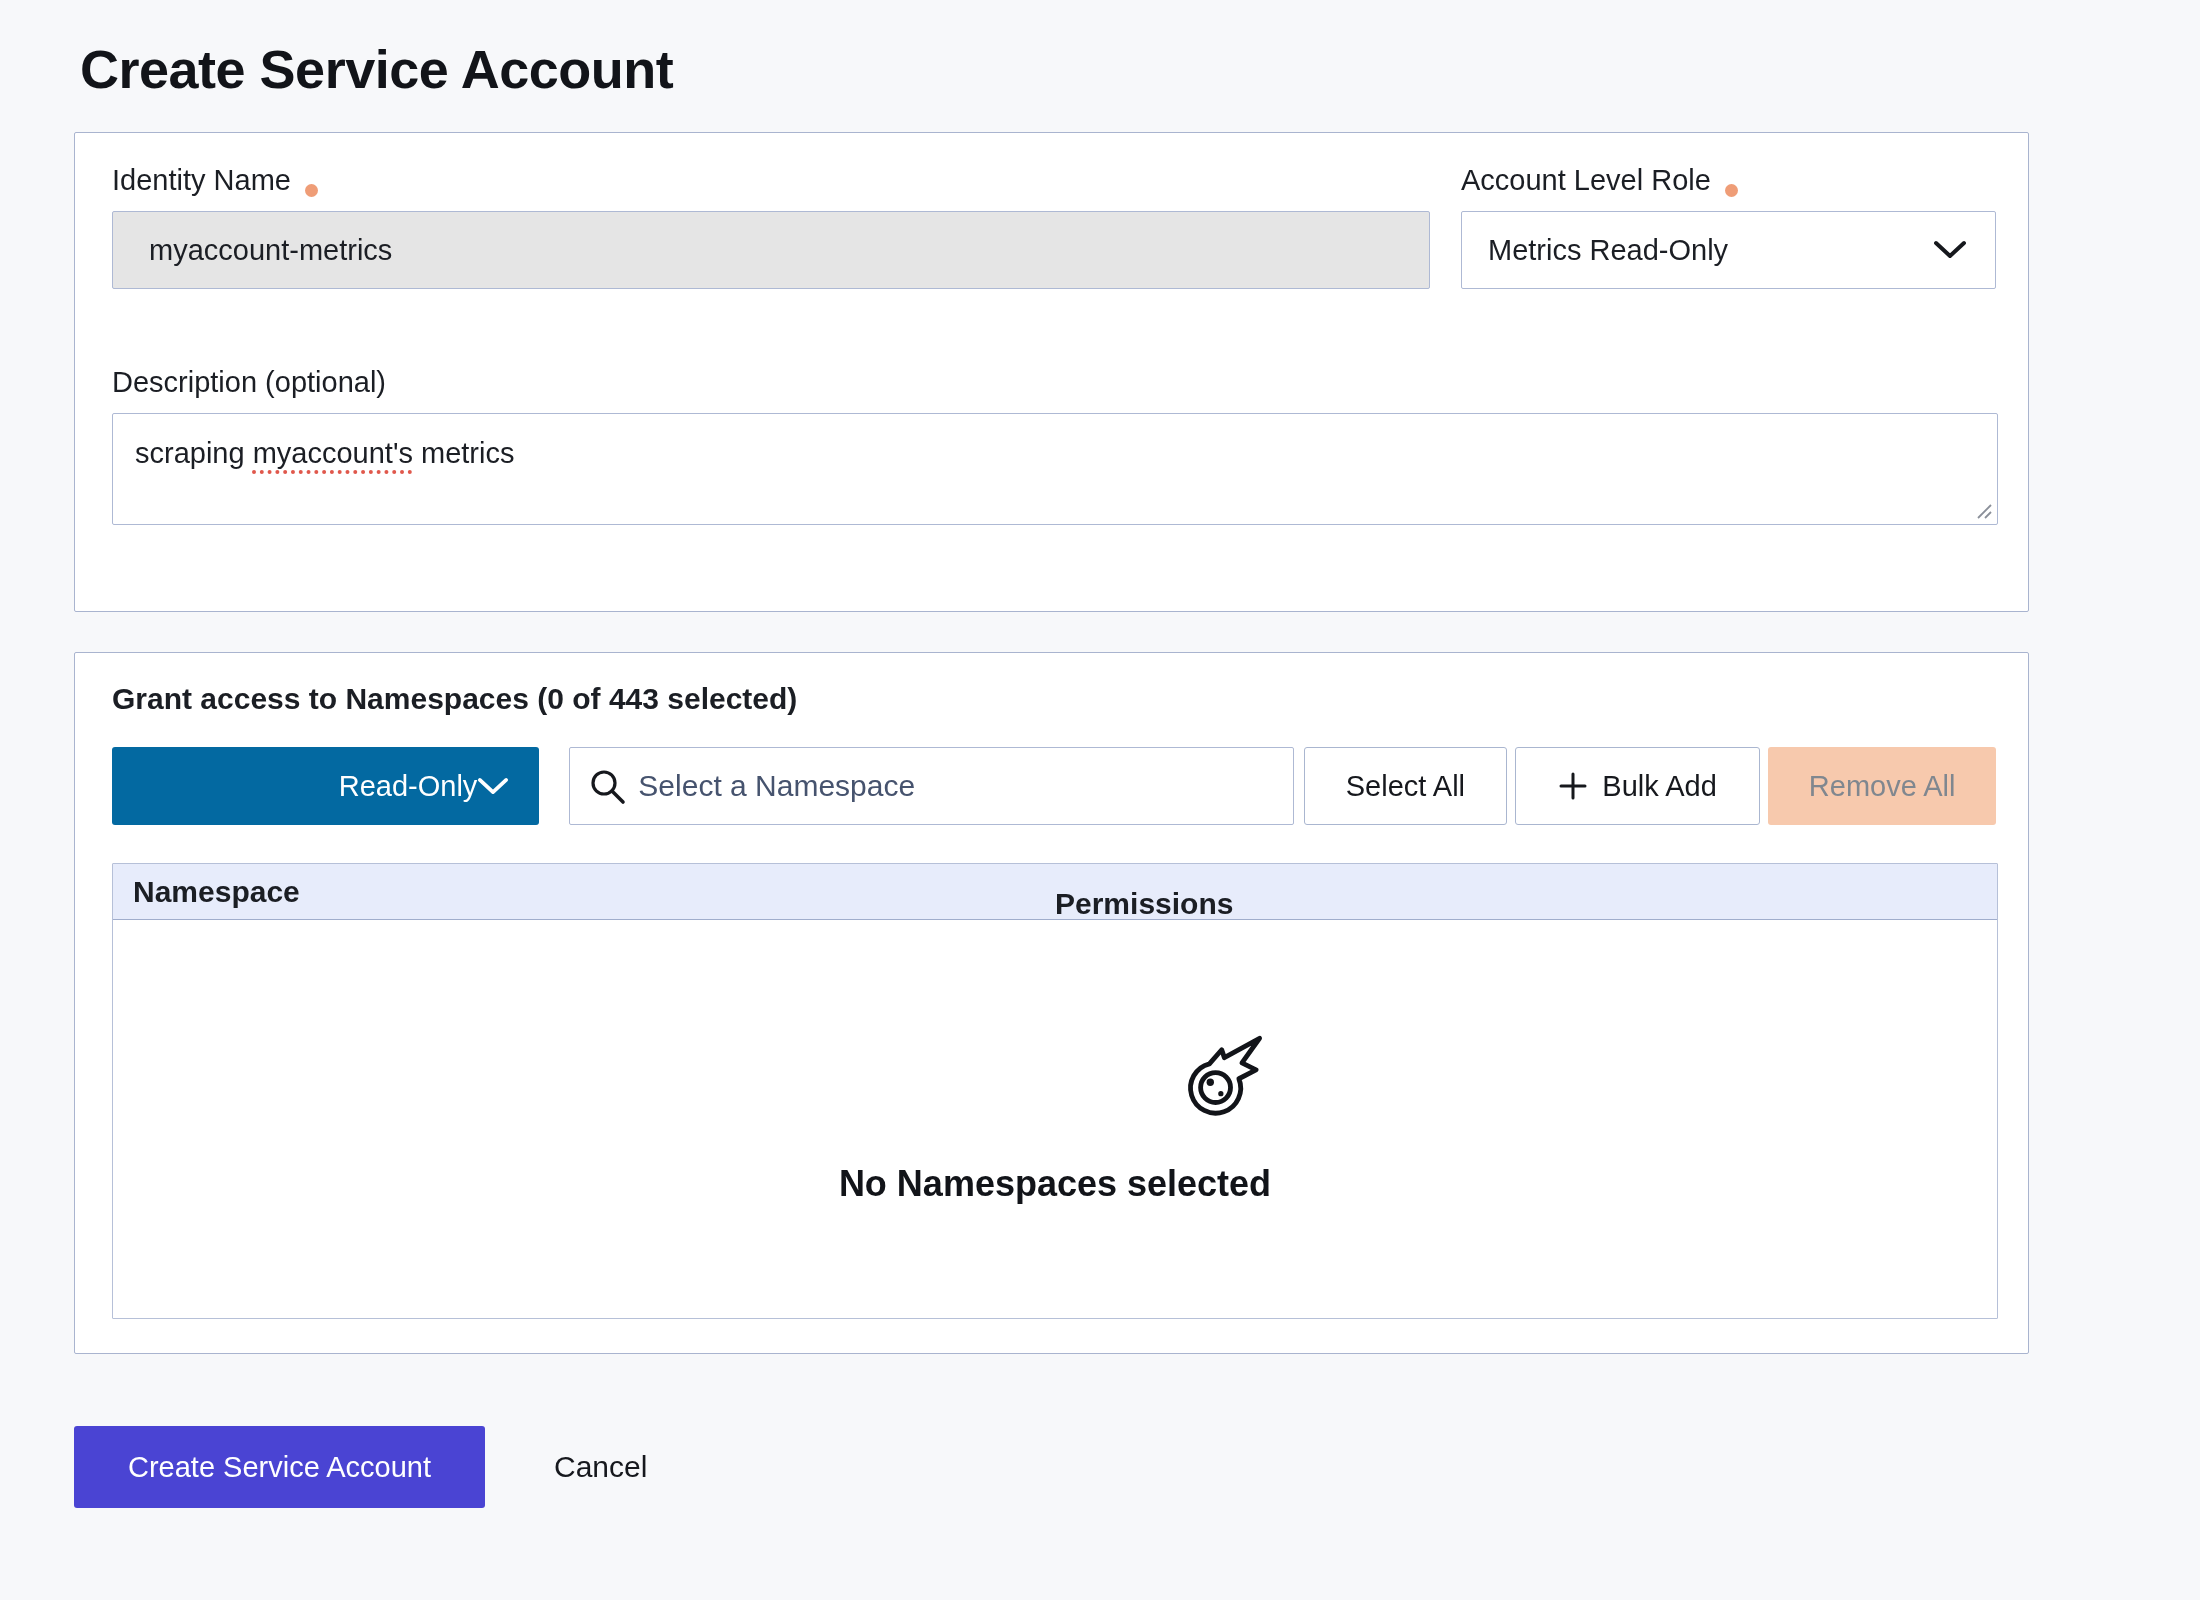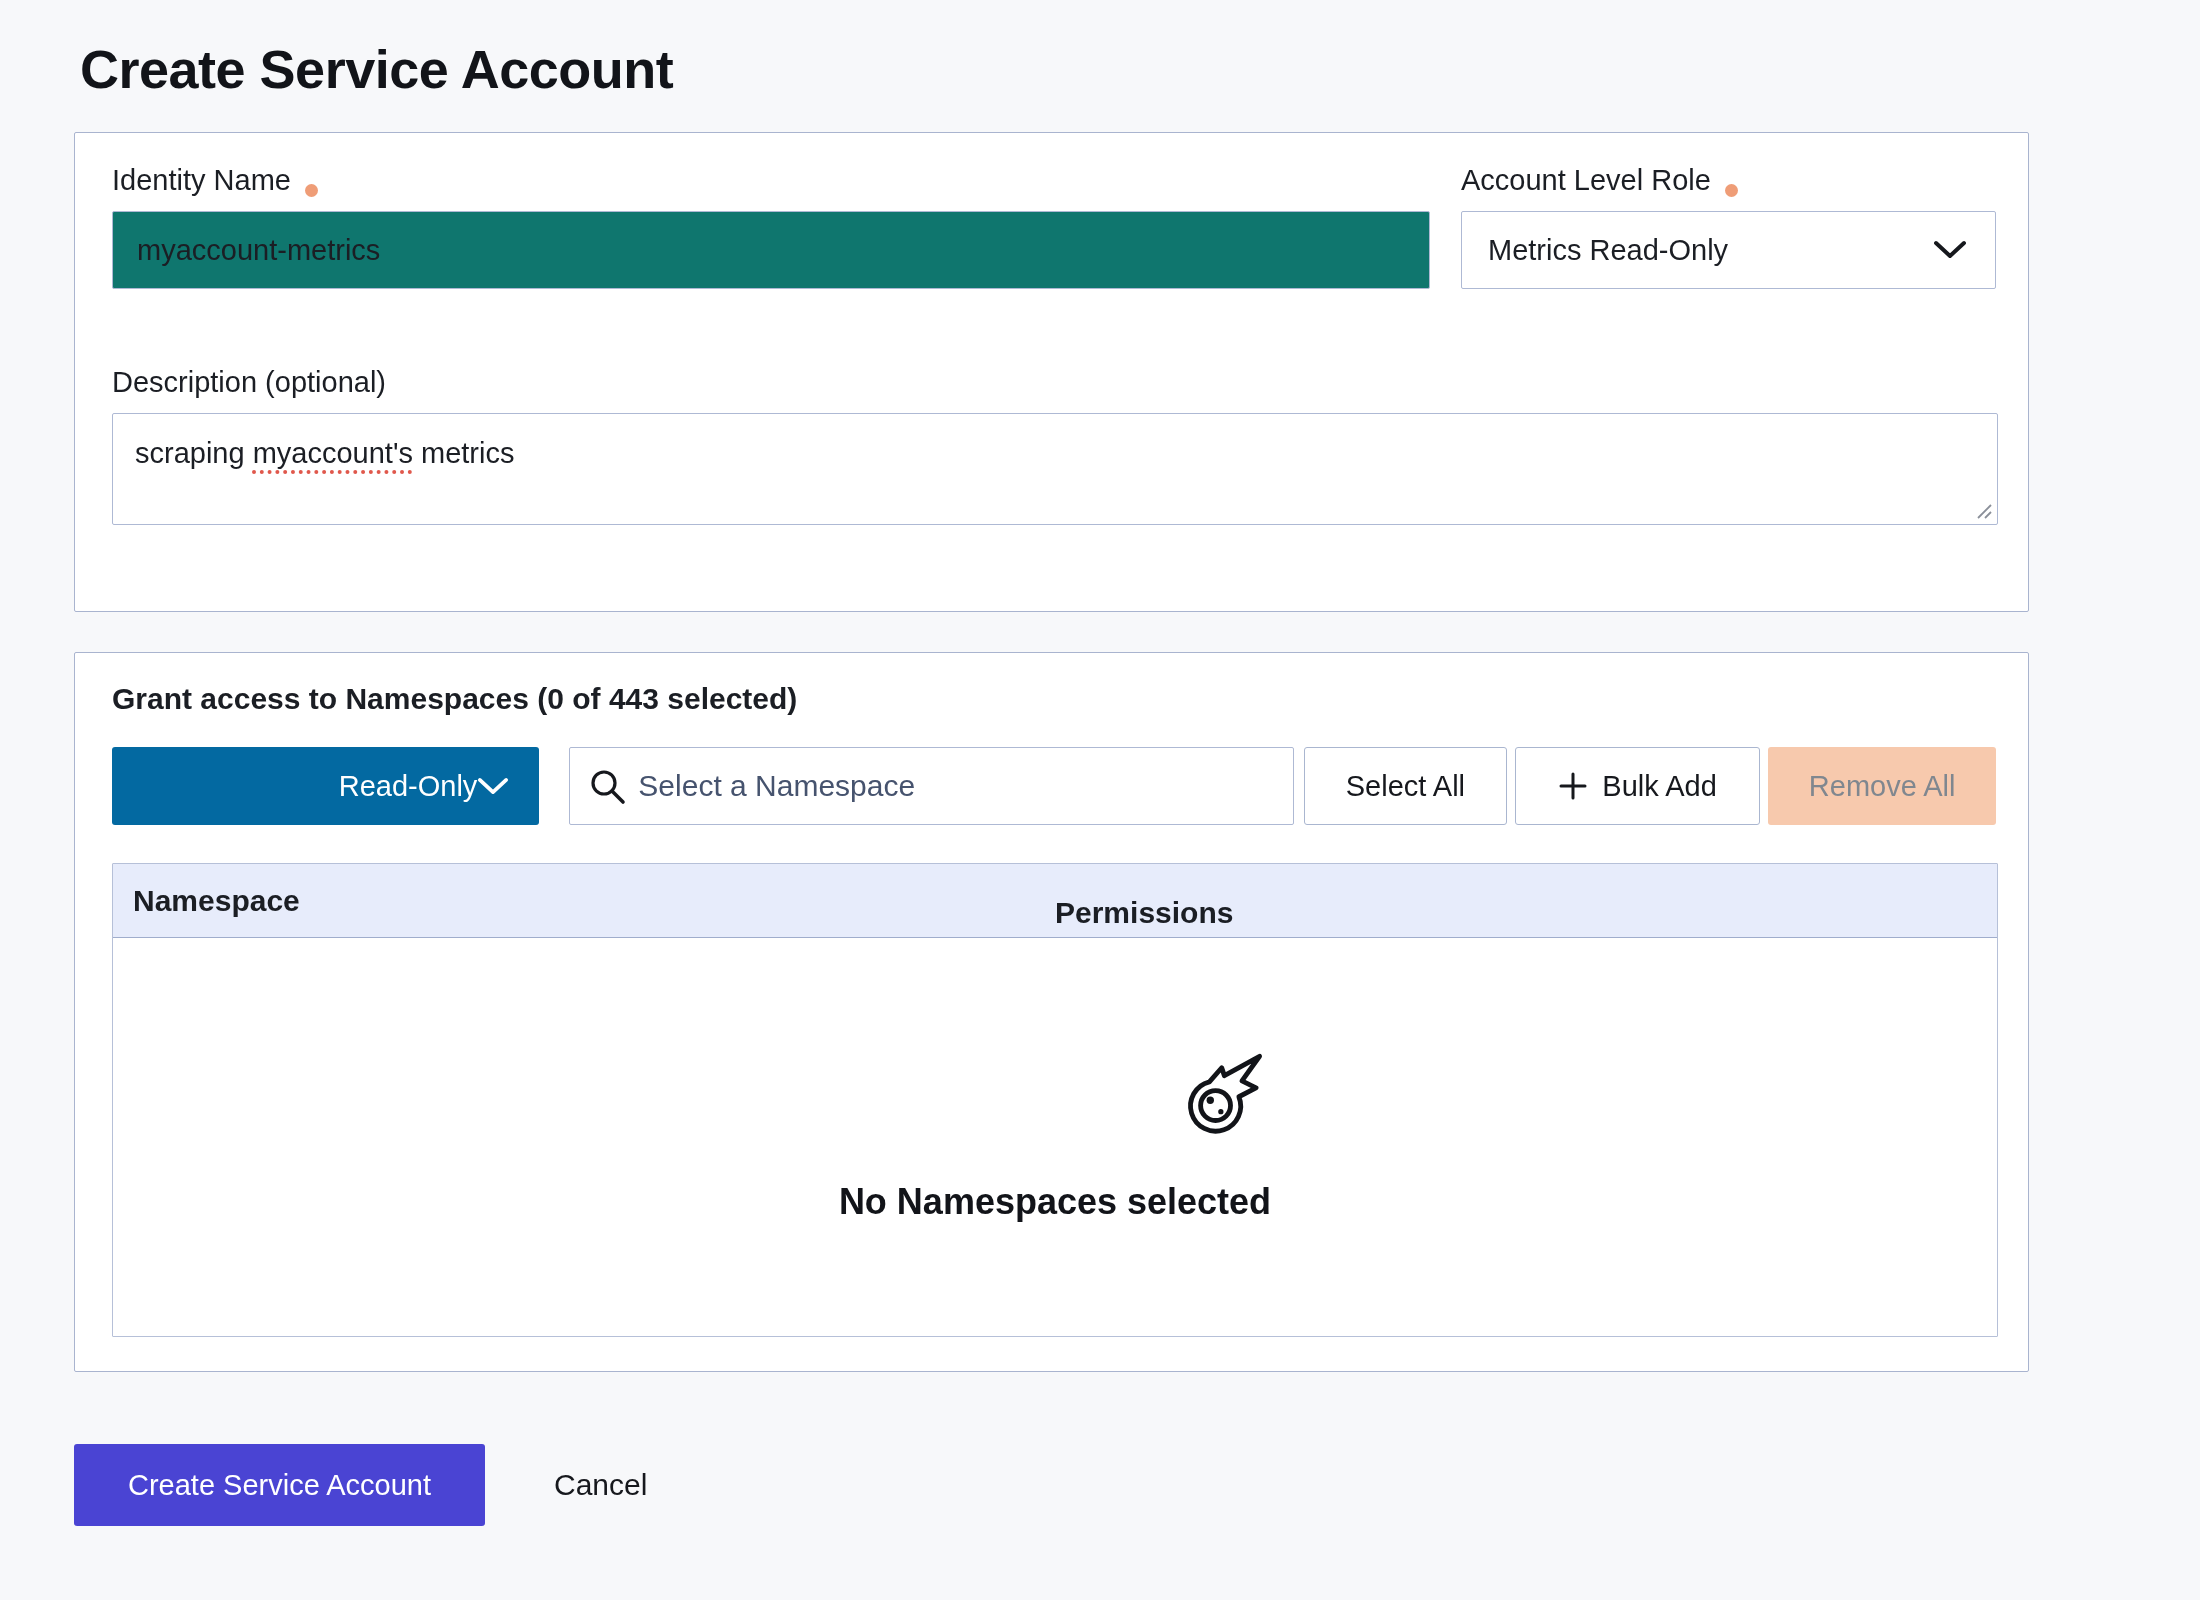--- a/index.html
+++ b/index.html
@@ -33,21 +33,21 @@
     width:13px; height:13px; border-radius:50%;
     background:#ef9d77; display:inline-block; margin-left:14px; margin-top:2px;
   }
   .row-top { display:flex; justify-content:space-between; }
   .fg-identity { width:1318px; }
   .fg-role { width:535px; }
 
   .text-input {
     width:100%; height:78px;
     border:1px solid #aeb9d4; border-radius:2px;
-    background:#0f766e; padding:0 24px;
+    background:#e5e5e5; padding:0 36px;
     font-family:inherit; font-size:29px; color:#1b1e24;
   }
   .select-box {
     width:100%; height:78px;
     border:1px solid #aeb9d4; border-radius:2px;
     background:#fff; padding:0 28px 0 26px;
     display:flex; align-items:center; justify-content:space-between;
     font-size:29px; color:#1b1e24; cursor:pointer;
   }
   .fg-desc { margin-top:76px; }
@@ -92,21 +92,21 @@
   .btn-select-all { width:203px; margin-left:10px; }
   .btn-bulk-add  { width:246px; margin-left:8px; }
   .plus-icon { margin-right:14px; }
   .btn-remove-all {
     width:228px; margin-left:8px; border:none;
     background:#f7c9ad; color:#80878f; cursor:default;
   }
 
   .ns-table { margin-top:38px; width:1886px; border:1px solid #b6c0d8; border-radius:1px; }
   .ns-table-header {
-    display:flex; height:74px; align-items:center;
+    display:flex; height:56px; align-items:center;
     background:#e7ecfb; border-bottom:1px solid #a0adcc;
     font-size:30px; font-weight:600; color:#1b1e24;
   }
   .col-namespace { width:942px; padding-left:20px; }
   .col-permissions { flex:1;margin-top:25px; }
   .ns-table-body {
     height:398px; background:#fff;
     display:flex; flex-direction:column; align-items:center; justify-content:center;
   }
   .empty-state { display:flex; flex-direction:column; align-items:flex-end; }

